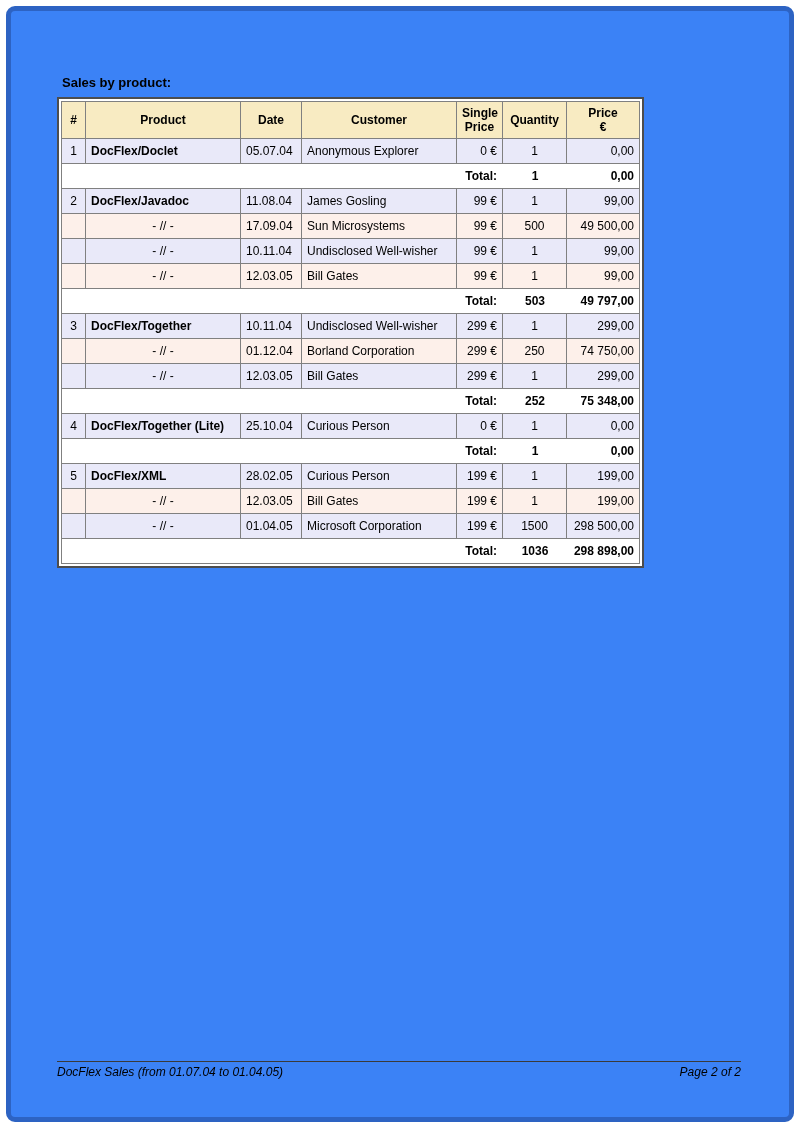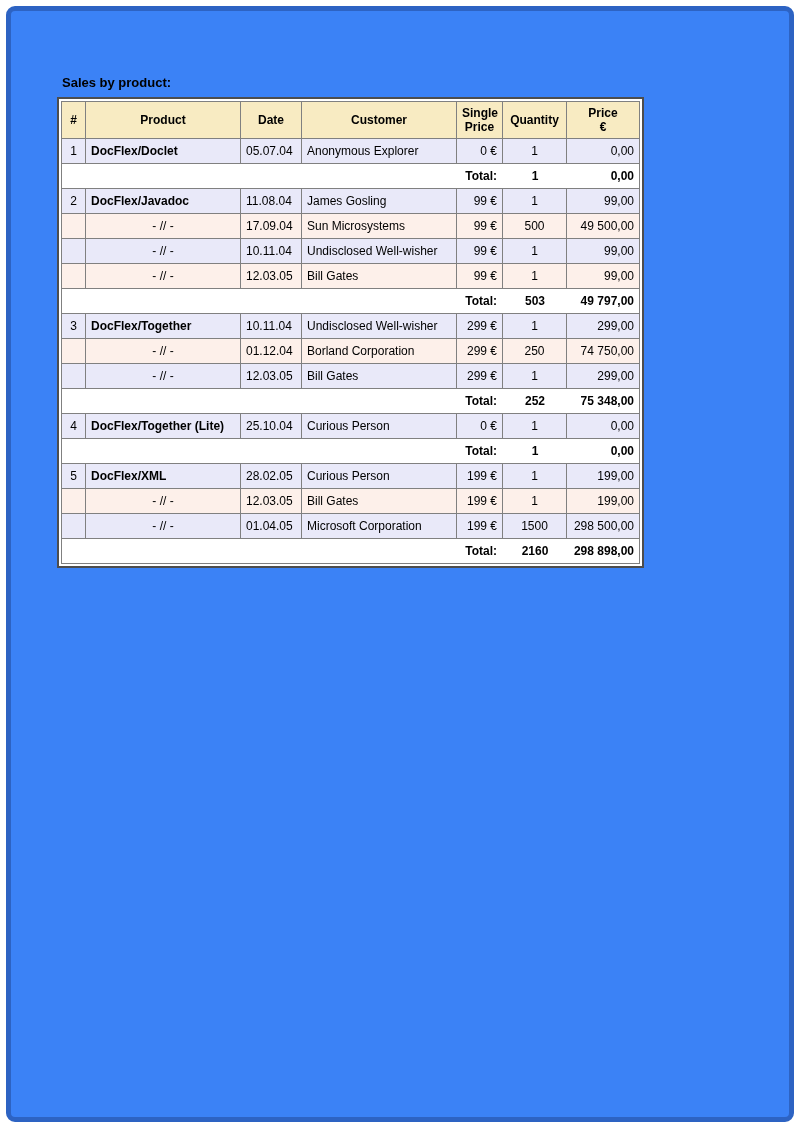--- a/index.html
+++ b/index.html
@@ -255,22 +255,26 @@
               <td class="c-num"></td>
               <td class="c-ditto">- // -</td>
               <td class="c-date">01.04.05</td>
               <td class="c-cust">Microsoft Corporation</td>
               <td class="c-sp">199 €</td>
               <td class="c-qty">1500</td>
               <td class="c-price">298 500,00</td>
             </tr>
             <tr class="row-total">
               <td class="c-total-label" colspan="5">Total:</td>
-              <td class="c-total-qty">2160</td>
+              <td class="c-total-qty">1036</td>
               <td class="c-total-price">298 898,00</td>
             </tr>
           </tbody>
       </table>
     </div>
   </div>
 
+  <div class="footer">
+    <span>DocFlex Sales (from 01.07.04 to 01.04.05)</span>
+    <span>Page 2 of 2</span>
+  </div>
 
 </div>
 
 </body></html>

